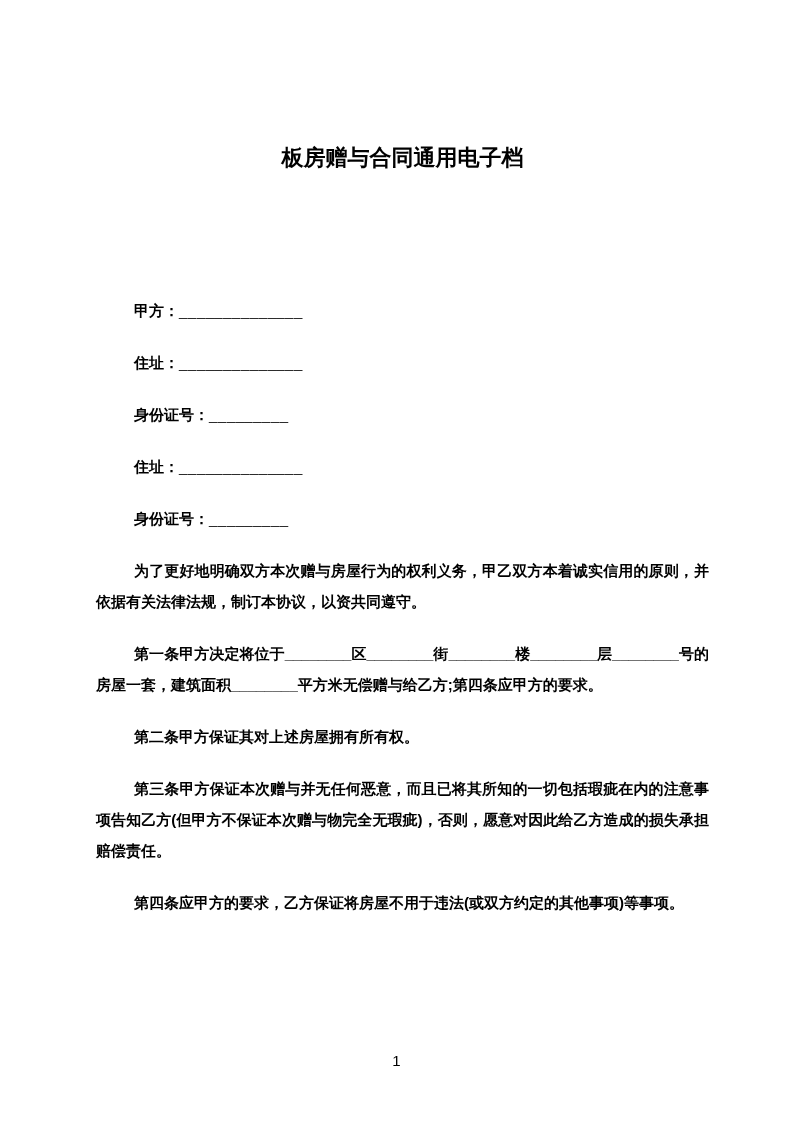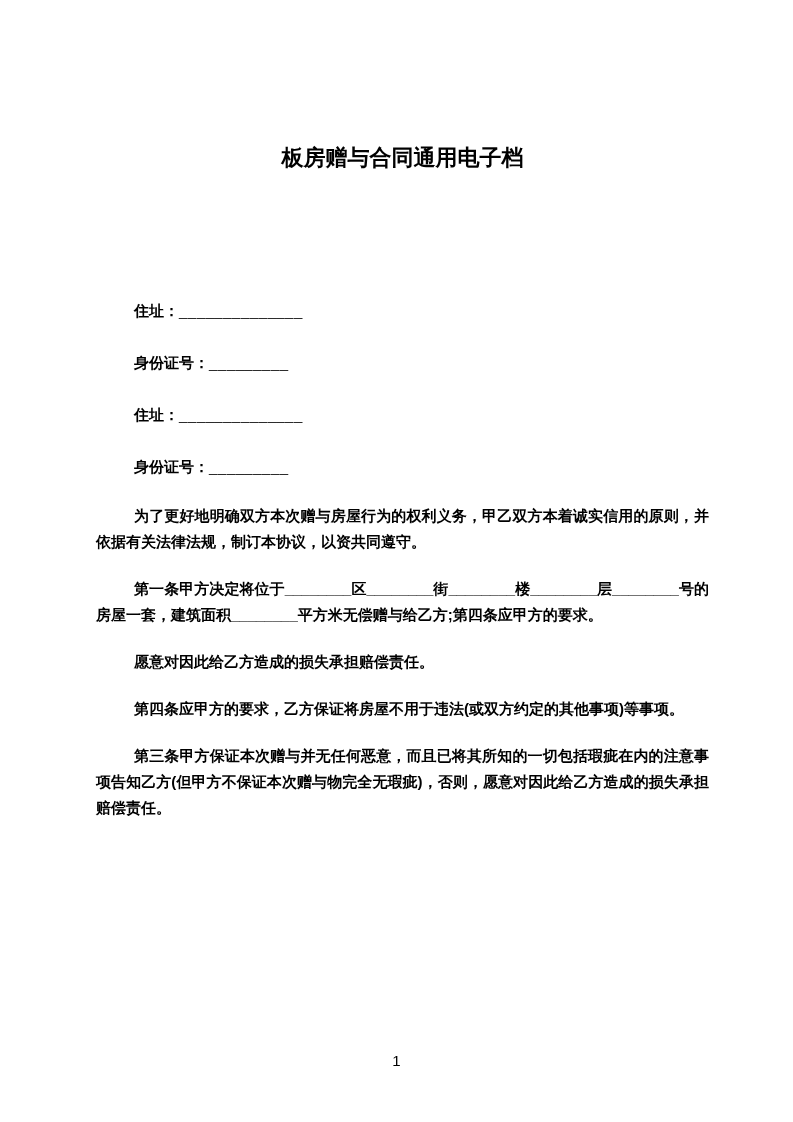--- a/index.html
+++ b/index.html
@@ -34,21 +34,21 @@
     white-space: nowrap;
   }
   .field-row .blank {
     font-weight: normal;
     letter-spacing: 0.5px;
     color: #1a1a1a;
   }
   .para {
     margin: 0 0 21px 0;
     font-size: 15px;
-    line-height: 26px;
+    line-height: 31px;
     font-weight: bold;
     text-indent: 38px;
     text-align: justify;
     word-break: break-all;
   }
   .page-number {
     position: absolute;
     left: 0;
     right: 0;
     top: 1052px;
@@ -59,32 +59,33 @@
   }
 </style>
 </head>
 <body>
 
 <div class="page">
 
   <h1 class="doc-title">板房赠与合同通用电子档</h1>
 
   <div>
+    <p class="field-row"><span>甲方：</span><span class="blank">______________</span></p>
 
     <p class="field-row"><span>住址：</span><span class="blank">______________</span></p>
 
     <p class="field-row"><span>身份证号：</span><span class="blank">_________</span></p>
 
 
     <p class="field-row"><span>住址：</span><span class="blank">______________</span></p>
 
     <p class="field-row"><span>身份证号：</span><span class="blank">_________</span></p>
   </div>
 
   <p class="para">为了更好地明确双方本次赠与房屋行为的权利义务，甲乙双方本着诚实信用的原则，并依据有关法律法规，制订本协议，以资共同遵守。</p>
   <p class="para">第一条甲方决定将位于________区________街________楼________层________号的房屋一套，建筑面积________平方米无偿赠与给乙方;第四条应甲方的要求。</p>
-  <p class="para">愿意对因此给乙方造成的损失承担赔偿责任。</p>
+  <p class="para">第二条甲方保证其对上述房屋拥有所有权。</p>
+  <p class="para">第三条甲方保证本次赠与并无任何恶意，而且已将其所知的一切包括瑕疵在内的注意事项告知乙方(但甲方不保证本次赠与物完全无瑕疵)，否则，愿意对因此给乙方造成的损失承担赔偿责任。</p>
   <p class="para">第四条应甲方的要求，乙方保证将房屋不用于违法(或双方约定的其他事项)等事项。</p>
-  <p class="para">第三条甲方保证本次赠与并无任何恶意，而且已将其所知的一切包括瑕疵在内的注意事项告知乙方(但甲方不保证本次赠与物完全无瑕疵)，否则，愿意对因此给乙方造成的损失承担赔偿责任。</p>
 
   <div class="page-number">1</div>
 
 </div>
 
 </body></html>

